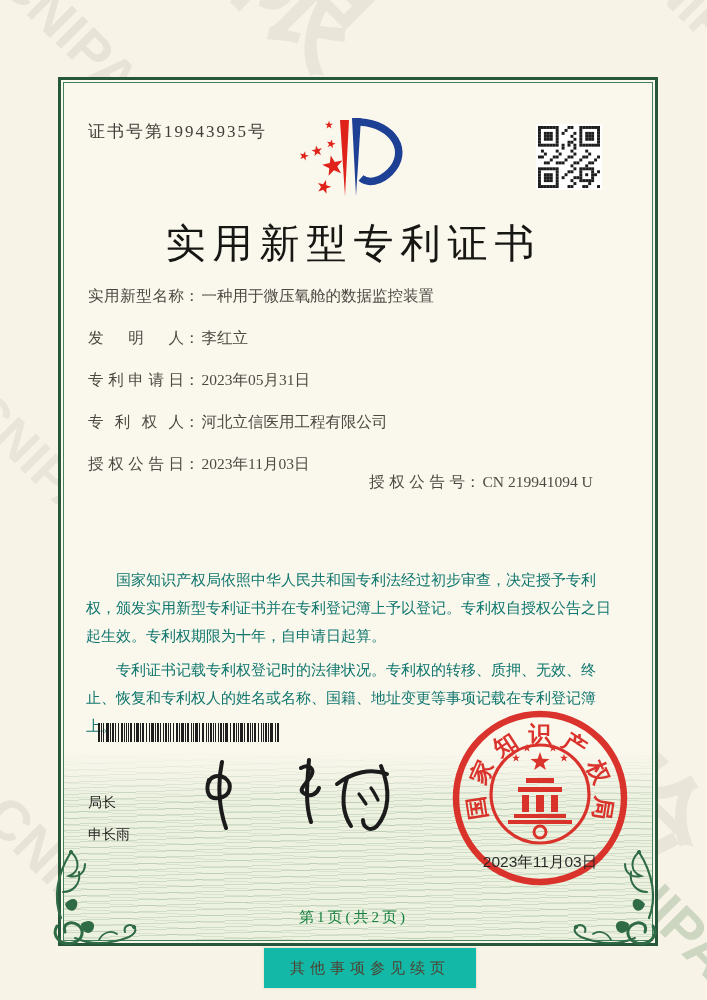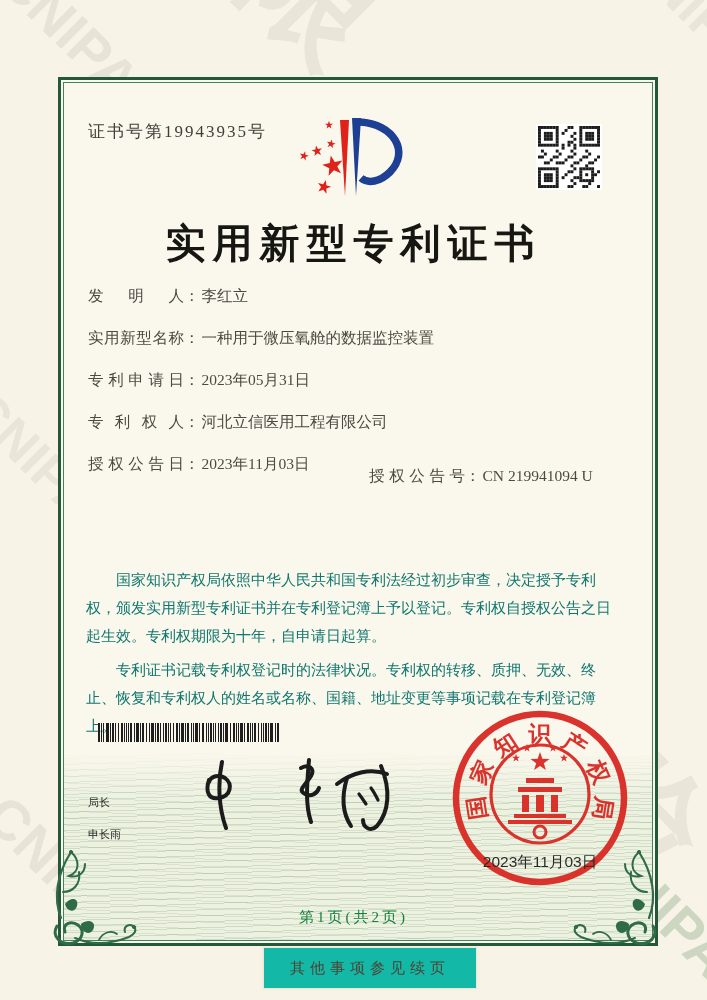--- a/index.html
+++ b/index.html
@@ -42,33 +42,33 @@
   .orn{position:absolute;z-index:3;width:102px;height:110px;}
   .orn-left{left:46px;top:840px;}
   .orn-right{left:562px;top:840px;transform:scaleX(-1);}
 
   
   .content{position:absolute;inset:0;z-index:2;}
   .cert-no{position:absolute;left:88px;top:120px;font-size:17px;letter-spacing:2px;color:#3f3e38;}
   .logo{position:absolute;left:276px;top:108px;}
   .qr{position:absolute;left:536px;top:124px;background:#fff;padding:2px;}
   .title{position:absolute;left:0;top:216px;width:100%;text-align:center;
-         font-size:40px;font-weight:bold;letter-spacing:7px;color:#161613;}
+         font-size:40px;font-weight:normal;letter-spacing:7px;color:#161613;}
   .fields{position:absolute;left:88px;top:284px;width:540px;font-size:15.5px;color:#4b4a42;}
   .field-row{margin-bottom:18px;line-height:24px;position:relative;white-space:nowrap;}
   .flabel{display:inline-block;width:96px;text-align:justify;text-align-last:justify;vertical-align:top;}
   .fcolon{display:inline-block;margin-right:2px;}
-  .pair2{position:absolute;left:281px;top:12px;}
+  .pair2{position:absolute;left:281px;top:18px;}
   .pair2 .flabel{width:96px;}
   .paras{position:absolute;left:86px;top:567px;width:538px;font-size:15px;
          line-height:1.85;color:#0f766e;}
   .paras p{margin:0 0 7px 0;text-indent:2em;}
   .barcode{position:absolute;left:98px;top:723px;}
   .signer{position:absolute;left:88px;top:786px;font-family:"Liberation Sans","DejaVu Sans",sans-serif;
-          font-size:11px;color:#1e1e1c;line-height:32px;}
+          font-size:14px;color:#1e1e1c;line-height:32px;}
   .signature{position:absolute;left:185px;top:750px;}
   .seal{position:absolute;left:452px;top:706px;opacity:.93;}
   .page-info{position:absolute;left:0;top:908px;width:100%;text-align:center;
              font-size:15px;letter-spacing:3px;color:#15803d;}
   .footer-box{position:absolute;left:263px;top:947px;width:212px;height:40px;z-index:3;
               background:#14b8a6;border:1px solid #eee7d4;box-shadow:0 0 4px rgba(0,0,0,0.04);
               text-align:center;line-height:40px;font-size:15px;letter-spacing:5px;color:#4e4233;}
 </style>
 </head>
 <body>
@@ -325,24 +325,24 @@
         <rect x="15" y="20" width="1" height="1"></rect>
         <rect x="16" y="20" width="1" height="1"></rect>
         <rect x="20" y="20" width="1" height="1"></rect>
       </g>
     </svg>
 
   <div class="title">实用新型专利证书</div>
 
   <div class="fields">
     <div class="field-row">
-      <span class="flabel">发明人</span><span class="fcolon">：</span><span class="fvalue">李红立</span>
+      <span class="flabel">实用新型名称</span><span class="fcolon">：</span><span class="fvalue">一种用于微压氧舱的数据监控装置</span>
     </div>
     <div class="field-row">
-      <span class="flabel">实用新型名称</span><span class="fcolon">：</span><span class="fvalue">一种用于微压氧舱的数据监控装置</span>
+      <span class="flabel">发明人</span><span class="fcolon">：</span><span class="fvalue">李红立</span>
     </div>
     <div class="field-row">
       <span class="flabel">专利申请日</span><span class="fcolon">：</span><span class="fvalue">2023年05月31日</span>
     </div>
     <div class="field-row">
       <span class="flabel">专利权人</span><span class="fcolon">：</span><span class="fvalue">河北立信医用工程有限公司</span>
     </div>
     <div class="field-row">
       <span class="flabel">授权公告日</span><span class="fcolon">：</span><span class="fvalue">2023年11月03日</span>
       <span class="pair2">

